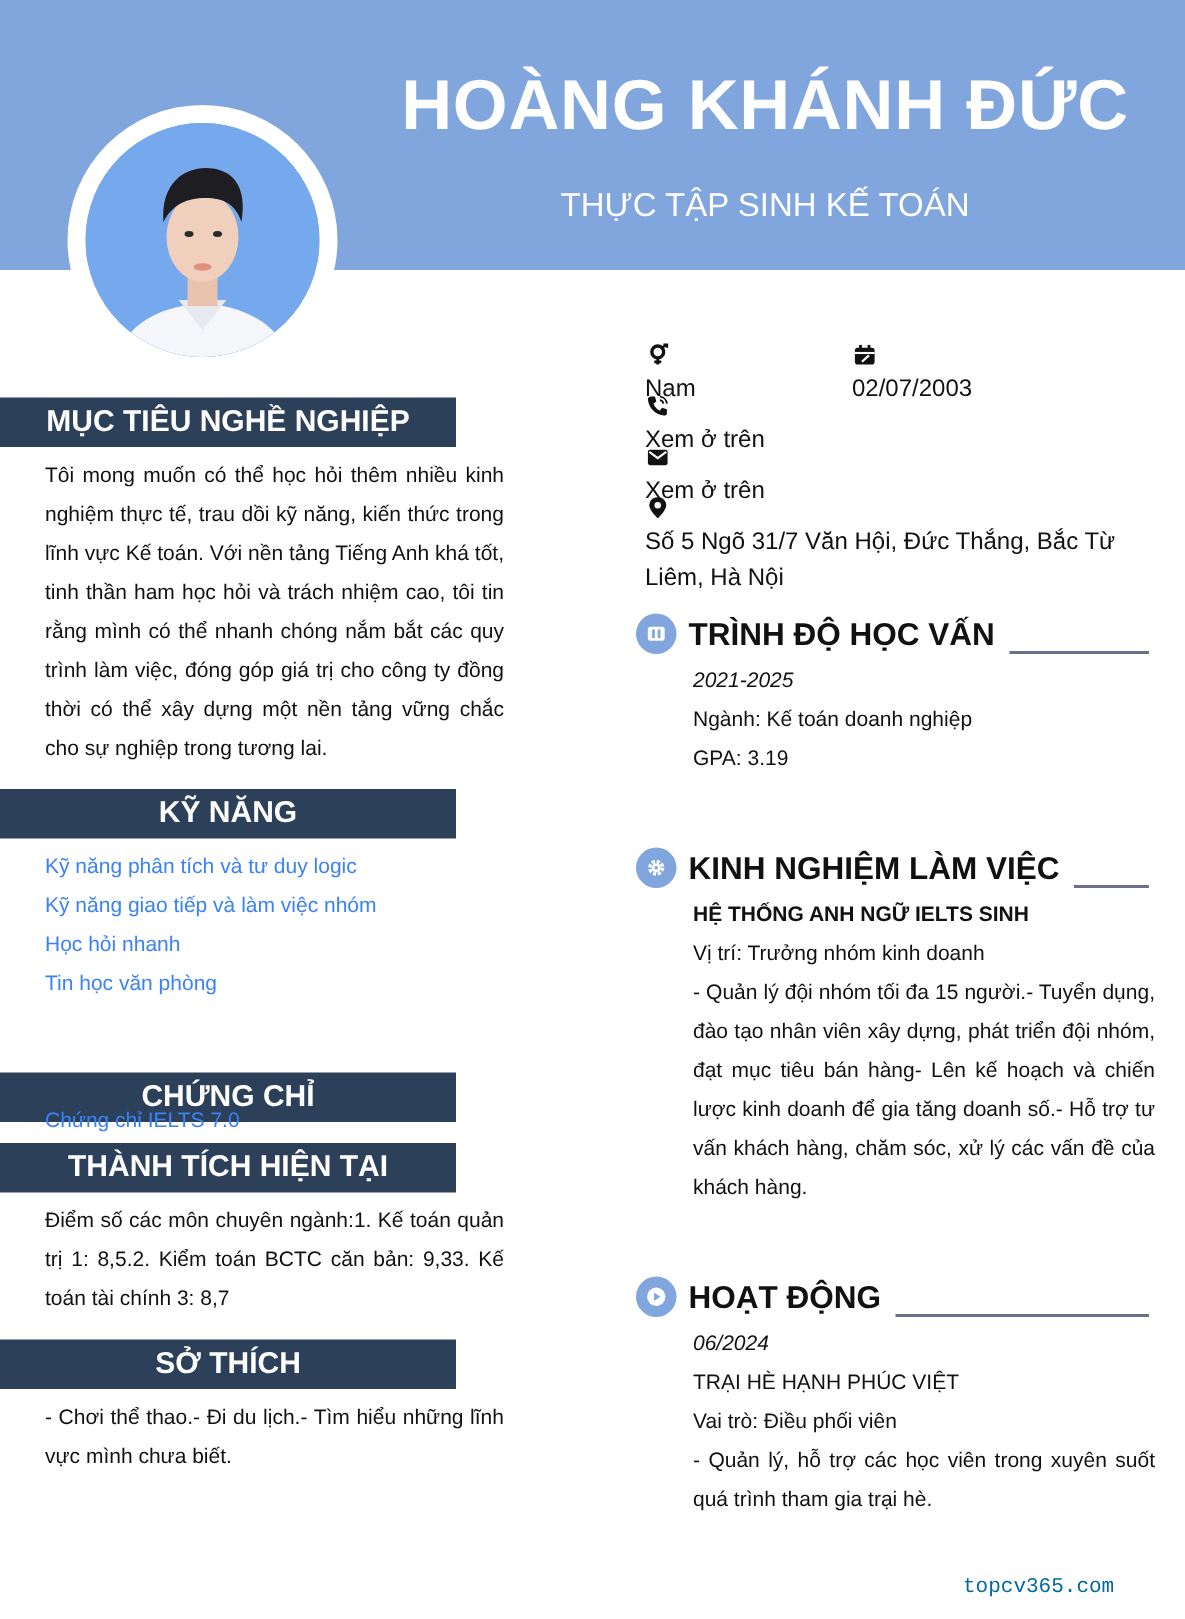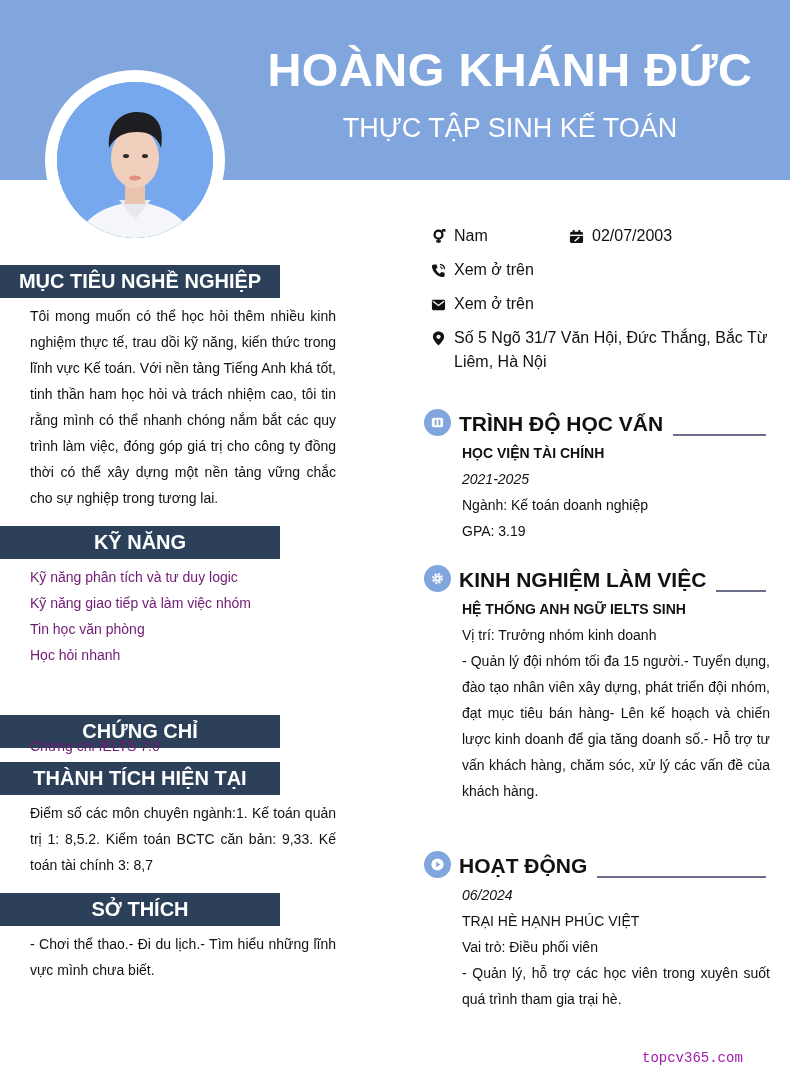--- a/index.html
+++ b/index.html
@@ -2,51 +2,51 @@
 <html><head>
   <meta charset="utf-8">
   <style>
     * { box-sizing: border-box; margin: 0; padding: 0; }
     html, body { width: 790px; height: 1079px; background: #ffffff; overflow: hidden; }
     body { position: relative; font-family: "Liberation Sans", sans-serif; color: #111; }
 
     .header-band { position: absolute; left: 0; top: 0; width: 790px; height: 180px; background: #81a5dd; }
     .name { position: absolute; left: 240px; width: 540px; top: 42px; text-align: center;
             font-size: 47px; font-weight: bold; color: #ffffff; letter-spacing: 0.5px; }
-    .job-title { position: absolute; left: 240px; width: 540px; top: 113px; text-align: center;
-            font-size: 27px; color: #ffffff; }
+    .job-title { position: absolute; left: 240px; width: 540px; top: 124px; text-align: center;
+            font-size: 22px; color: #ffffff; }
 
     .photo-ring { position: absolute; left: 45px; top: 70px; width: 180px; height: 180px; border-radius: 50%;
             background: #ffffff; }
     .photo { position: absolute; left: 12px; top: 12px; width: 156px; height: 156px; border-radius: 50%;
             background: #75a8ec; overflow: hidden; }
     .photo svg { width: 100%; height: 100%; display: block; }
 
-    .sec-bar { position: absolute; left: 0; width: 280px; height: 33px; background: #2c405a; color: #fff;
+    .sec-bar { position: absolute; left: 0; width: 304px; height: 33px; background: #2c405a; color: #fff;
             font-weight: bold; font-size: 20px; text-align: center; line-height: 33px; }
     .left-text { position: absolute; left: 30px; width: 306px; font-size: 14px; line-height: 26px;
             text-align: justify; color: #111; }
-    .left-list { position: absolute; left: 30px; width: 306px; font-size: 14px; line-height: 26px; color: #701a75; }
+    .left-list { position: absolute; left: 30px; width: 306px; font-size: 14px; line-height: 26px; color: #3b82f6; }
 
-    .contact { position: absolute; font-size: 16px; color: #111; display: flex; align-items: flex-start; line-height: 24px; }
+    .contact { position: absolute; font-size: 16px; color: #111; display: flex; align-items: flex-start; line-height: 24px; flex-direction: column; }
     .contact .ic { width: 16px; height: 24px; display: inline-flex; align-items: center; justify-content: center; margin-right: 8px; flex-shrink: 0; }
     .contact .ic svg { width: 15px; height: 15px; }
 
     .r-sec { position: absolute; left: 424px; width: 342px; height: 30px; display: flex; align-items: flex-end; }
     .r-sec .badge { width: 27px; height: 27px; border-radius: 50%; background: #81a5dd; display: flex; align-items: center; justify-content: center; margin-right: 8px; flex-shrink: 0; }
     .r-sec .badge svg { width: 15px; height: 15px; }
     .r-sec .title { font-size: 21px; font-weight: bold; white-space: nowrap; color: #111; }
     .r-sec .line { flex: 1; height: 2px; background: #6b6f8a; margin-left: 10px; }
 
     .r-block { position: absolute; left: 462px; width: 308px; font-size: 14px; line-height: 26px; color: #111; }
     .r-block .bold { font-weight: bold; }
     .r-block .ital { font-style: italic; }
     .r-block .just { text-align: justify; }
 
-    .watermark { position: absolute; left: 642px; top: 1050px; font-family: "Liberation Mono", monospace; font-size: 14px; color: #a21caf; }
+    .watermark { position: absolute; left: 642px; top: 1050px; font-family: "Liberation Mono", monospace; font-size: 14px; color: #0369a1; }
   </style>
 </head>
 <body>
 
 <div class="header-band"></div>
 <div class="name">HOÀNG KHÁNH ĐỨC</div>
 <div class="job-title">THỰC TẬP SINH KẾ TOÁN</div>
 
 <div class="photo-ring">
   <div class="photo">
@@ -114,22 +114,22 @@
   <span>Số 5 Ngõ 31/7 Văn Hội, Đức Thắng, Bắc Từ Liêm, Hà Nội</span>
 </div>
 
 <div class="sec-bar" style="top:265px;">MỤC TIÊU NGHỀ NGHIỆP</div>
 <div class="left-text" style="top:303px;">Tôi mong muốn có thể học hỏi thêm nhiều kinh nghiệm thực tế, trau dồi kỹ năng, kiến thức trong lĩnh vực Kế toán. Với nền tảng Tiếng Anh khá tốt, tinh thần ham học hỏi và trách nhiệm cao, tôi tin rằng mình có thể nhanh chóng nắm bắt các quy trình làm việc, đóng góp giá trị cho công ty đồng thời có thể xây dựng một nền tảng vững chắc cho sự nghiệp trong tương lai.</div>
 
 <div class="sec-bar" style="top:526px;">KỸ NĂNG</div>
 <div class="left-list" style="top:564px;">
   <div>Kỹ năng phân tích và tư duy logic</div>
   <div>Kỹ năng giao tiếp và làm việc nhóm</div>
+  <div>Học hỏi nhanh</div>
   <div>Tin học văn phòng</div>
-  <div>Học hỏi nhanh</div>
 </div>
 
 <div class="sec-bar" style="top:715px;">CHỨNG CHỈ</div>
 <div class="left-list" style="top:733px;">
   <div>Chứng chỉ IELTS 7.0</div>
 </div>
 
 <div class="sec-bar" style="top:762px;">THÀNH TÍCH HIỆN TẠI</div>
 <div class="left-text" style="top:800px;">Điểm số các môn chuyên ngành:1. Kế toán quản trị 1: 8,5.2. Kiểm toán BCTC căn bản: 9,33. Kế toán tài chính 3: 8,7</div>
 
@@ -141,21 +141,20 @@
     <svg viewBox="0 0 16 16">
         <rect x="2" y="3" width="12" height="10" rx="2" fill="#fff"></rect>
         <rect x="5" y="5" width="2" height="6" fill="#81a5dd"></rect>
         <rect x="9" y="5" width="2" height="6" fill="#81a5dd"></rect>
       </svg>
   </span>
   <span class="title">TRÌNH ĐỘ HỌC VẤN</span>
   <span class="line"></span>
 </div>
 <div class="r-block" style="top:440px;">
-  <div class="bold">HỌC VIỆN TÀI CHÍNH</div>
   <div class="ital">2021-2025</div>
   <div>Ngành: Kế toán doanh nghiệp</div>
   <div>GPA: 3.19</div>
 </div>
 
 <div class="r-sec" style="top:562px;">
   <span class="badge">
     <svg viewBox="0 0 16 16">
         <circle cx="8" cy="8" r="4.5" fill="none" stroke="#fff" stroke-width="2.5" stroke-dasharray="2.2 1.3"></circle>
         <circle cx="8" cy="8" r="3.2" fill="#fff"></circle>

